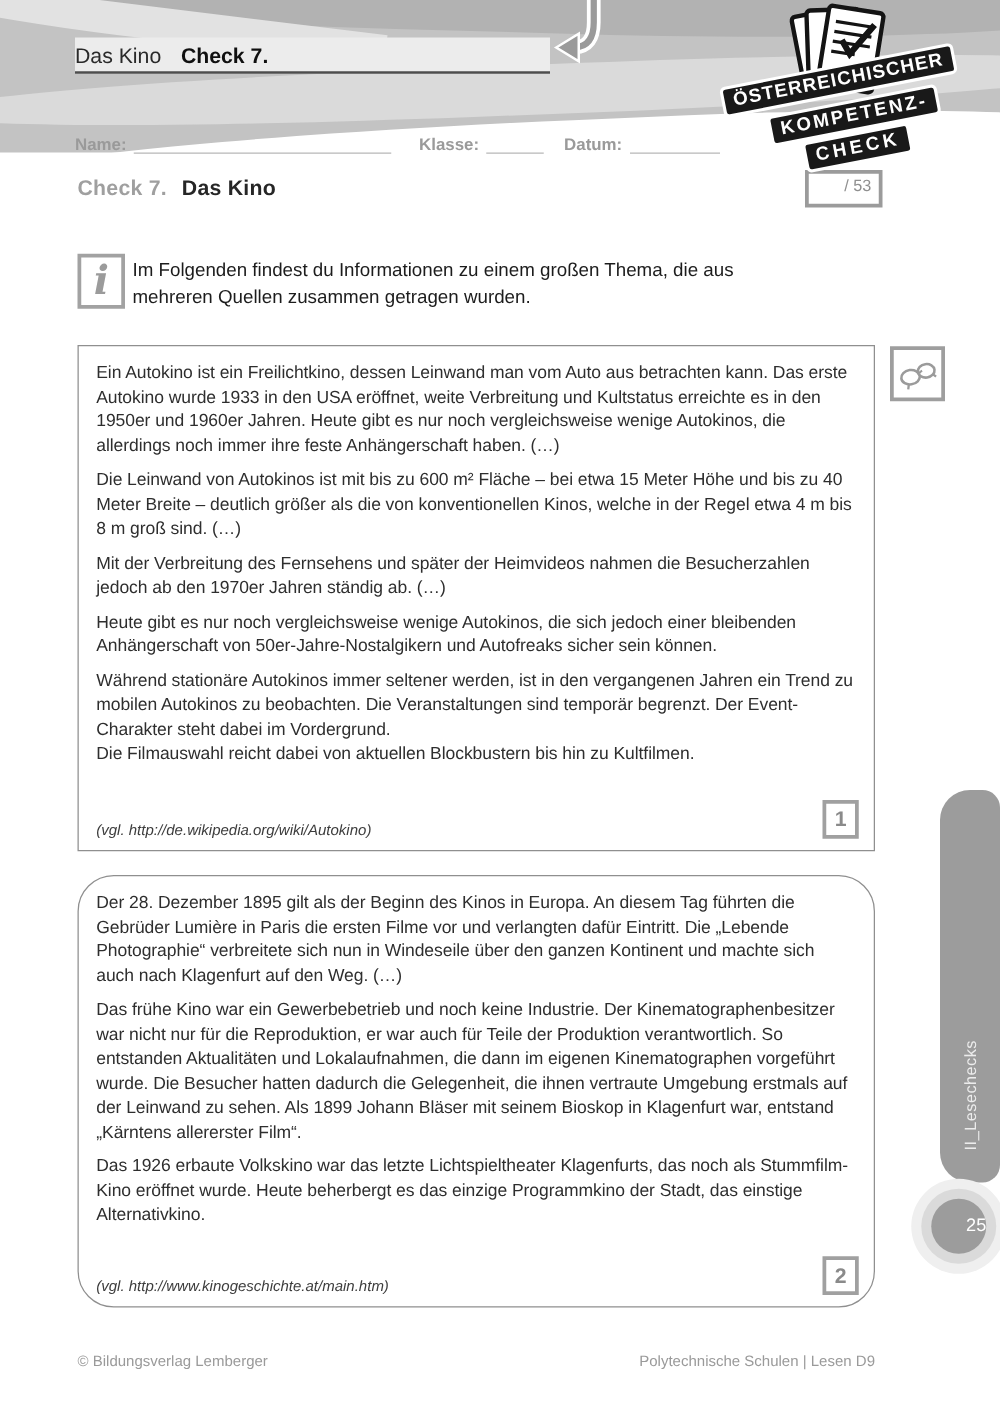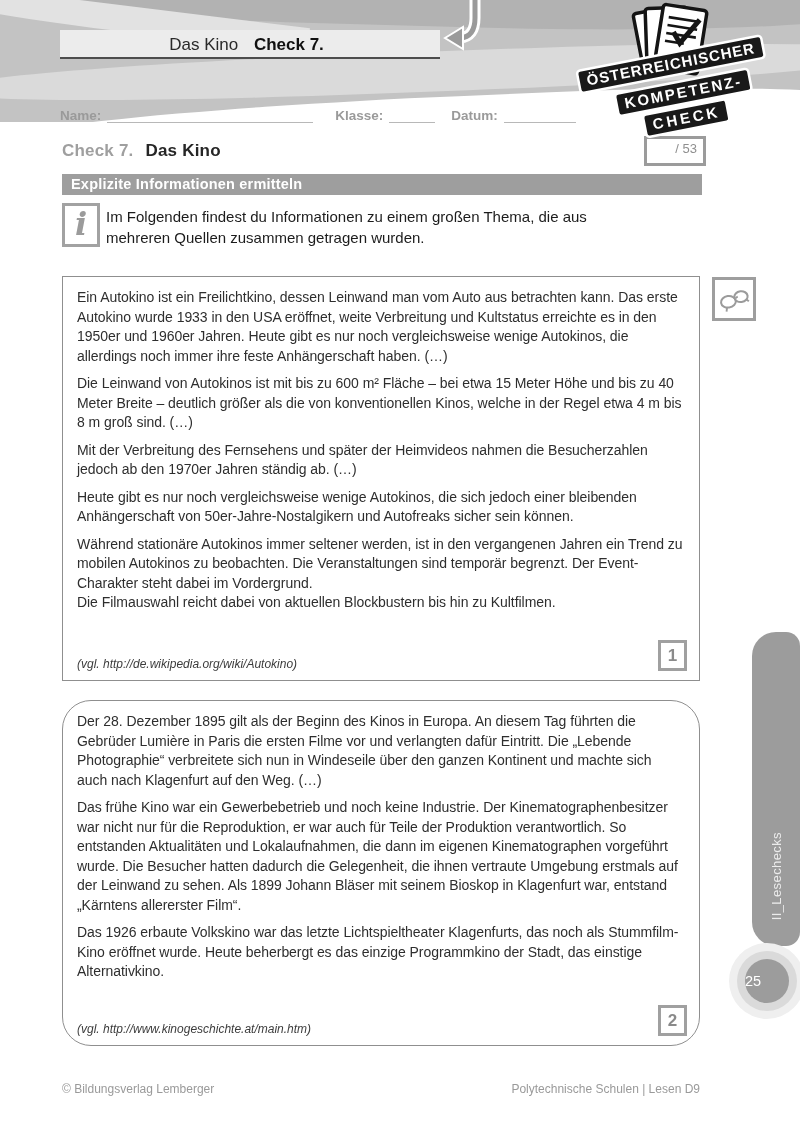--- a/index.html
+++ b/index.html
@@ -13,21 +13,21 @@
         border-radius:0 0 45% 40%/0 0 34px 26px;transform:rotate(1.6deg);}
   .wave-light-sliver{position:absolute;top:2px;left:-120px;width:430px;height:26px;background:#e2e2e2;
         border-radius:0 0 50% 50%/0 0 22px 22px;transform:rotate(7deg);}
   .wave-light-mid{position:absolute;top:52px;left:-50px;width:940px;height:40px;background:#dadada;
         border-radius:45% 45% 45% 45%/18px 18px 18px 18px;transform:rotate(-2.2deg);}
   .wave-white{position:absolute;top:98px;left:-45px;width:920px;height:120px;background:#ffffff;
         border-radius:55% 35% 0 0/34px 22px 0 0;transform:rotate(-2.4deg);}
 
   
   .title-tab{position:absolute;top:30px;left:60px;width:380px;height:29px;background:#ececec;
-        border-bottom:2px solid #4d4d4d;z-index:6;text-align:center;line-height:29px;
+        border-bottom:2px solid #4d4d4d;z-index:6;text-align:left;line-height:29px;
         padding-right:7px;box-sizing:border-box;font-size:17px;}
   .title-tab .t-normal{color:#2a2a2a;font-weight:400;}
   .title-tab .t-bold{color:#101010;font-weight:700;margin-left:11px;}
   .arrow-svg{position:absolute;top:0;left:438px;z-index:7;}
 
   
   .badge{position:absolute;top:2px;left:572px;width:220px;height:150px;z-index:8;}
   .papers-icon{position:absolute;top:0;left:48px;transform:rotate(5deg);}
   .ribbon{position:absolute;background:#191919;color:#fff;font-weight:700;white-space:nowrap;
         padding:1px 7px 2px;border-radius:2px;box-shadow:0 0 0 2.5px #fff;
@@ -81,21 +81,21 @@
         align-items:center;justify-content:center;}
 
   
   .side-tab{position:absolute;top:632px;left:752px;width:48px;height:314px;background:#9c9c9c;
         border-radius:24px 14px 14px 24px;}
   .side-tab-label{position:absolute;bottom:26px;left:0;right:0;display:flex;justify-content:center;}
   .side-tab-label span{writing-mode:vertical-rl;transform:rotate(180deg);color:#ececec;
         font-size:13px;letter-spacing:.4px;}
   .page-bubble{position:absolute;top:959px;left:745px;width:44px;height:44px;border-radius:50%;
         background:#9c9c9c;box-shadow:0 0 0 8px #dadada,0 0 0 16px #efefef;
-        display:flex;align-items:center;justify-content:flex-start;color:#fff;font-size:14.5px;}
+        display:flex;align-items:center;justify-content:flex-end;color:#fff;font-size:14.5px;}
 
   
   .footer{position:absolute;top:1082px;left:62px;width:638px;display:flex;
         justify-content:space-between;font-size:12px;color:#9a9a9a;}
 </style>
 </head>
 <body>
 
 <div class="page">
 
@@ -145,21 +145,20 @@
   <div class="name-row">
     <span>Name:</span><span class="fline w-name"></span><span>Klasse:</span><span class="fline w-klasse"></span><span>Datum:</span><span class="fline w-datum"></span>
   </div>
 
   <div class="page-title">
     <span class="prefix">Check 7.</span>
     <span class="main">Das Kino</span>
   </div>
   <div class="score-box">/ 53</div>
 
-  <div class="comp-bar">Explizite Informationen ermitteln</div>
 
   <div class="info-box">
     <span class="info-i">i</span>
   </div>
   <div class="instruction">Im Folgenden findest du Informationen zu einem großen Thema, die aus
 mehreren Quellen zusammen getragen wurden.</div>
 
   <div class="glasses-box">
     <svg width="32" height="26" viewBox="0 0 34 28">
       <ellipse cx="11" cy="17" rx="8" ry="6.2" fill="#ffffff" stroke="#9b9b9b" stroke-width="2.2" transform="rotate(-8 11 17)"></ellipse>

